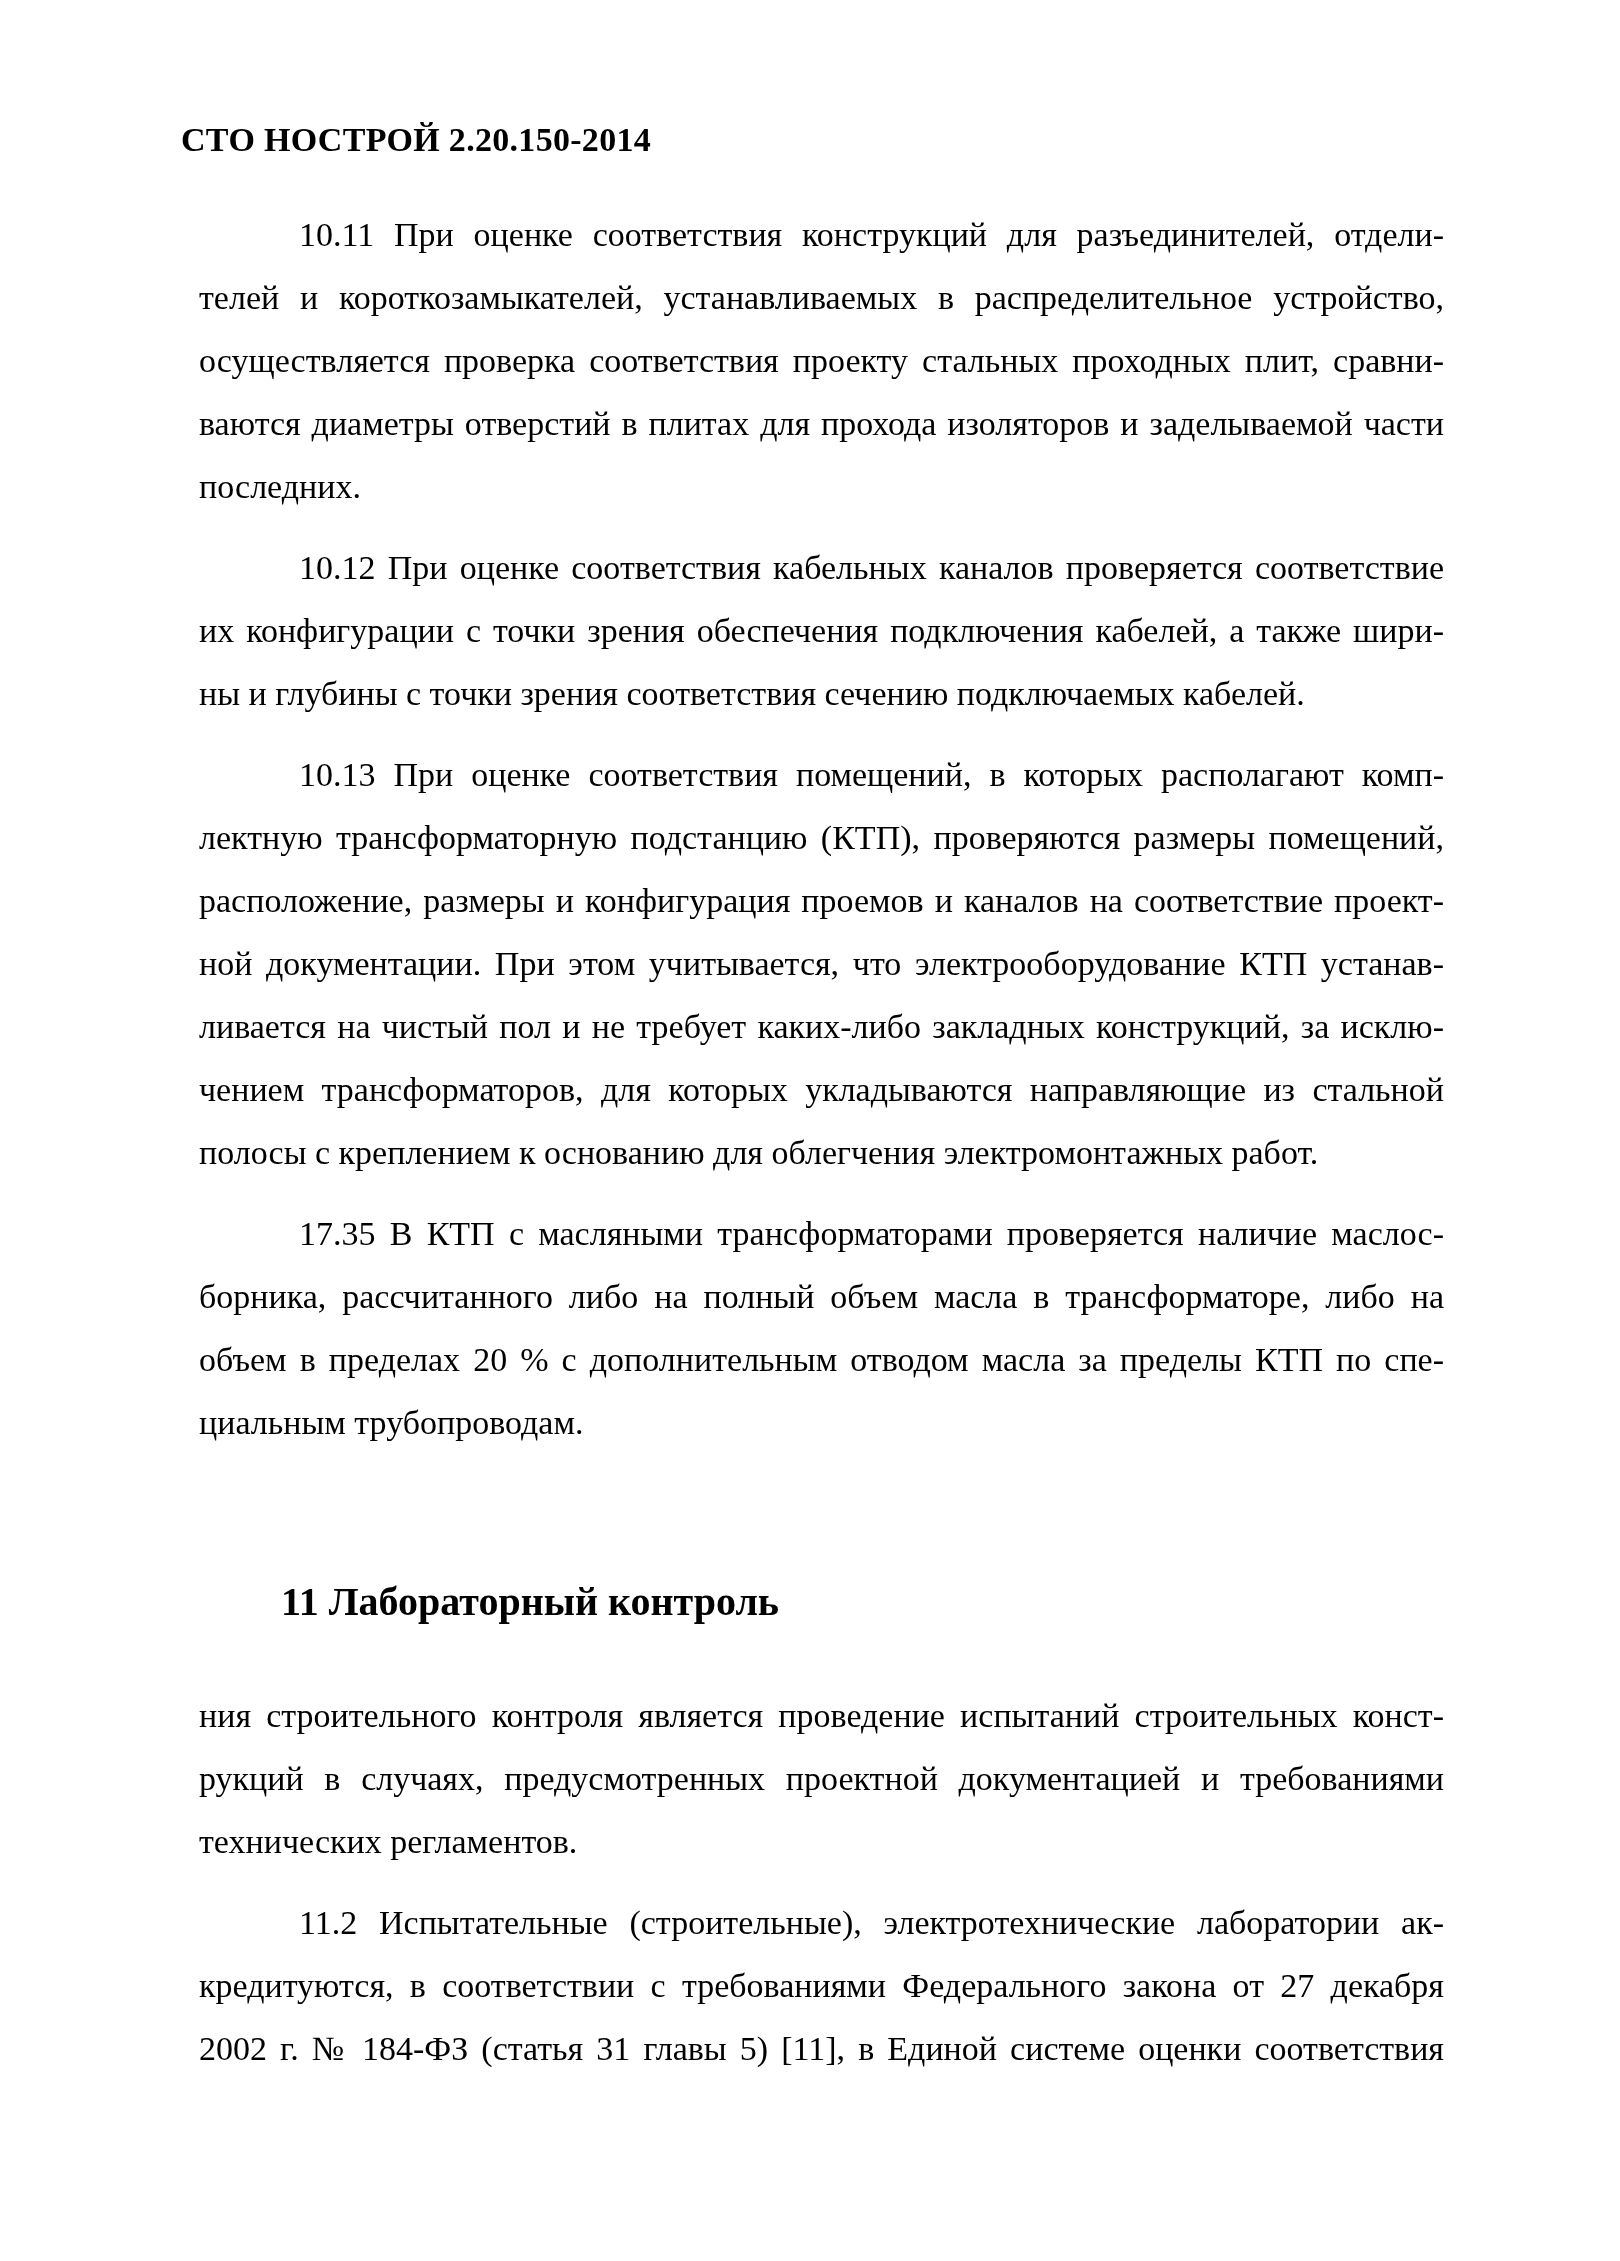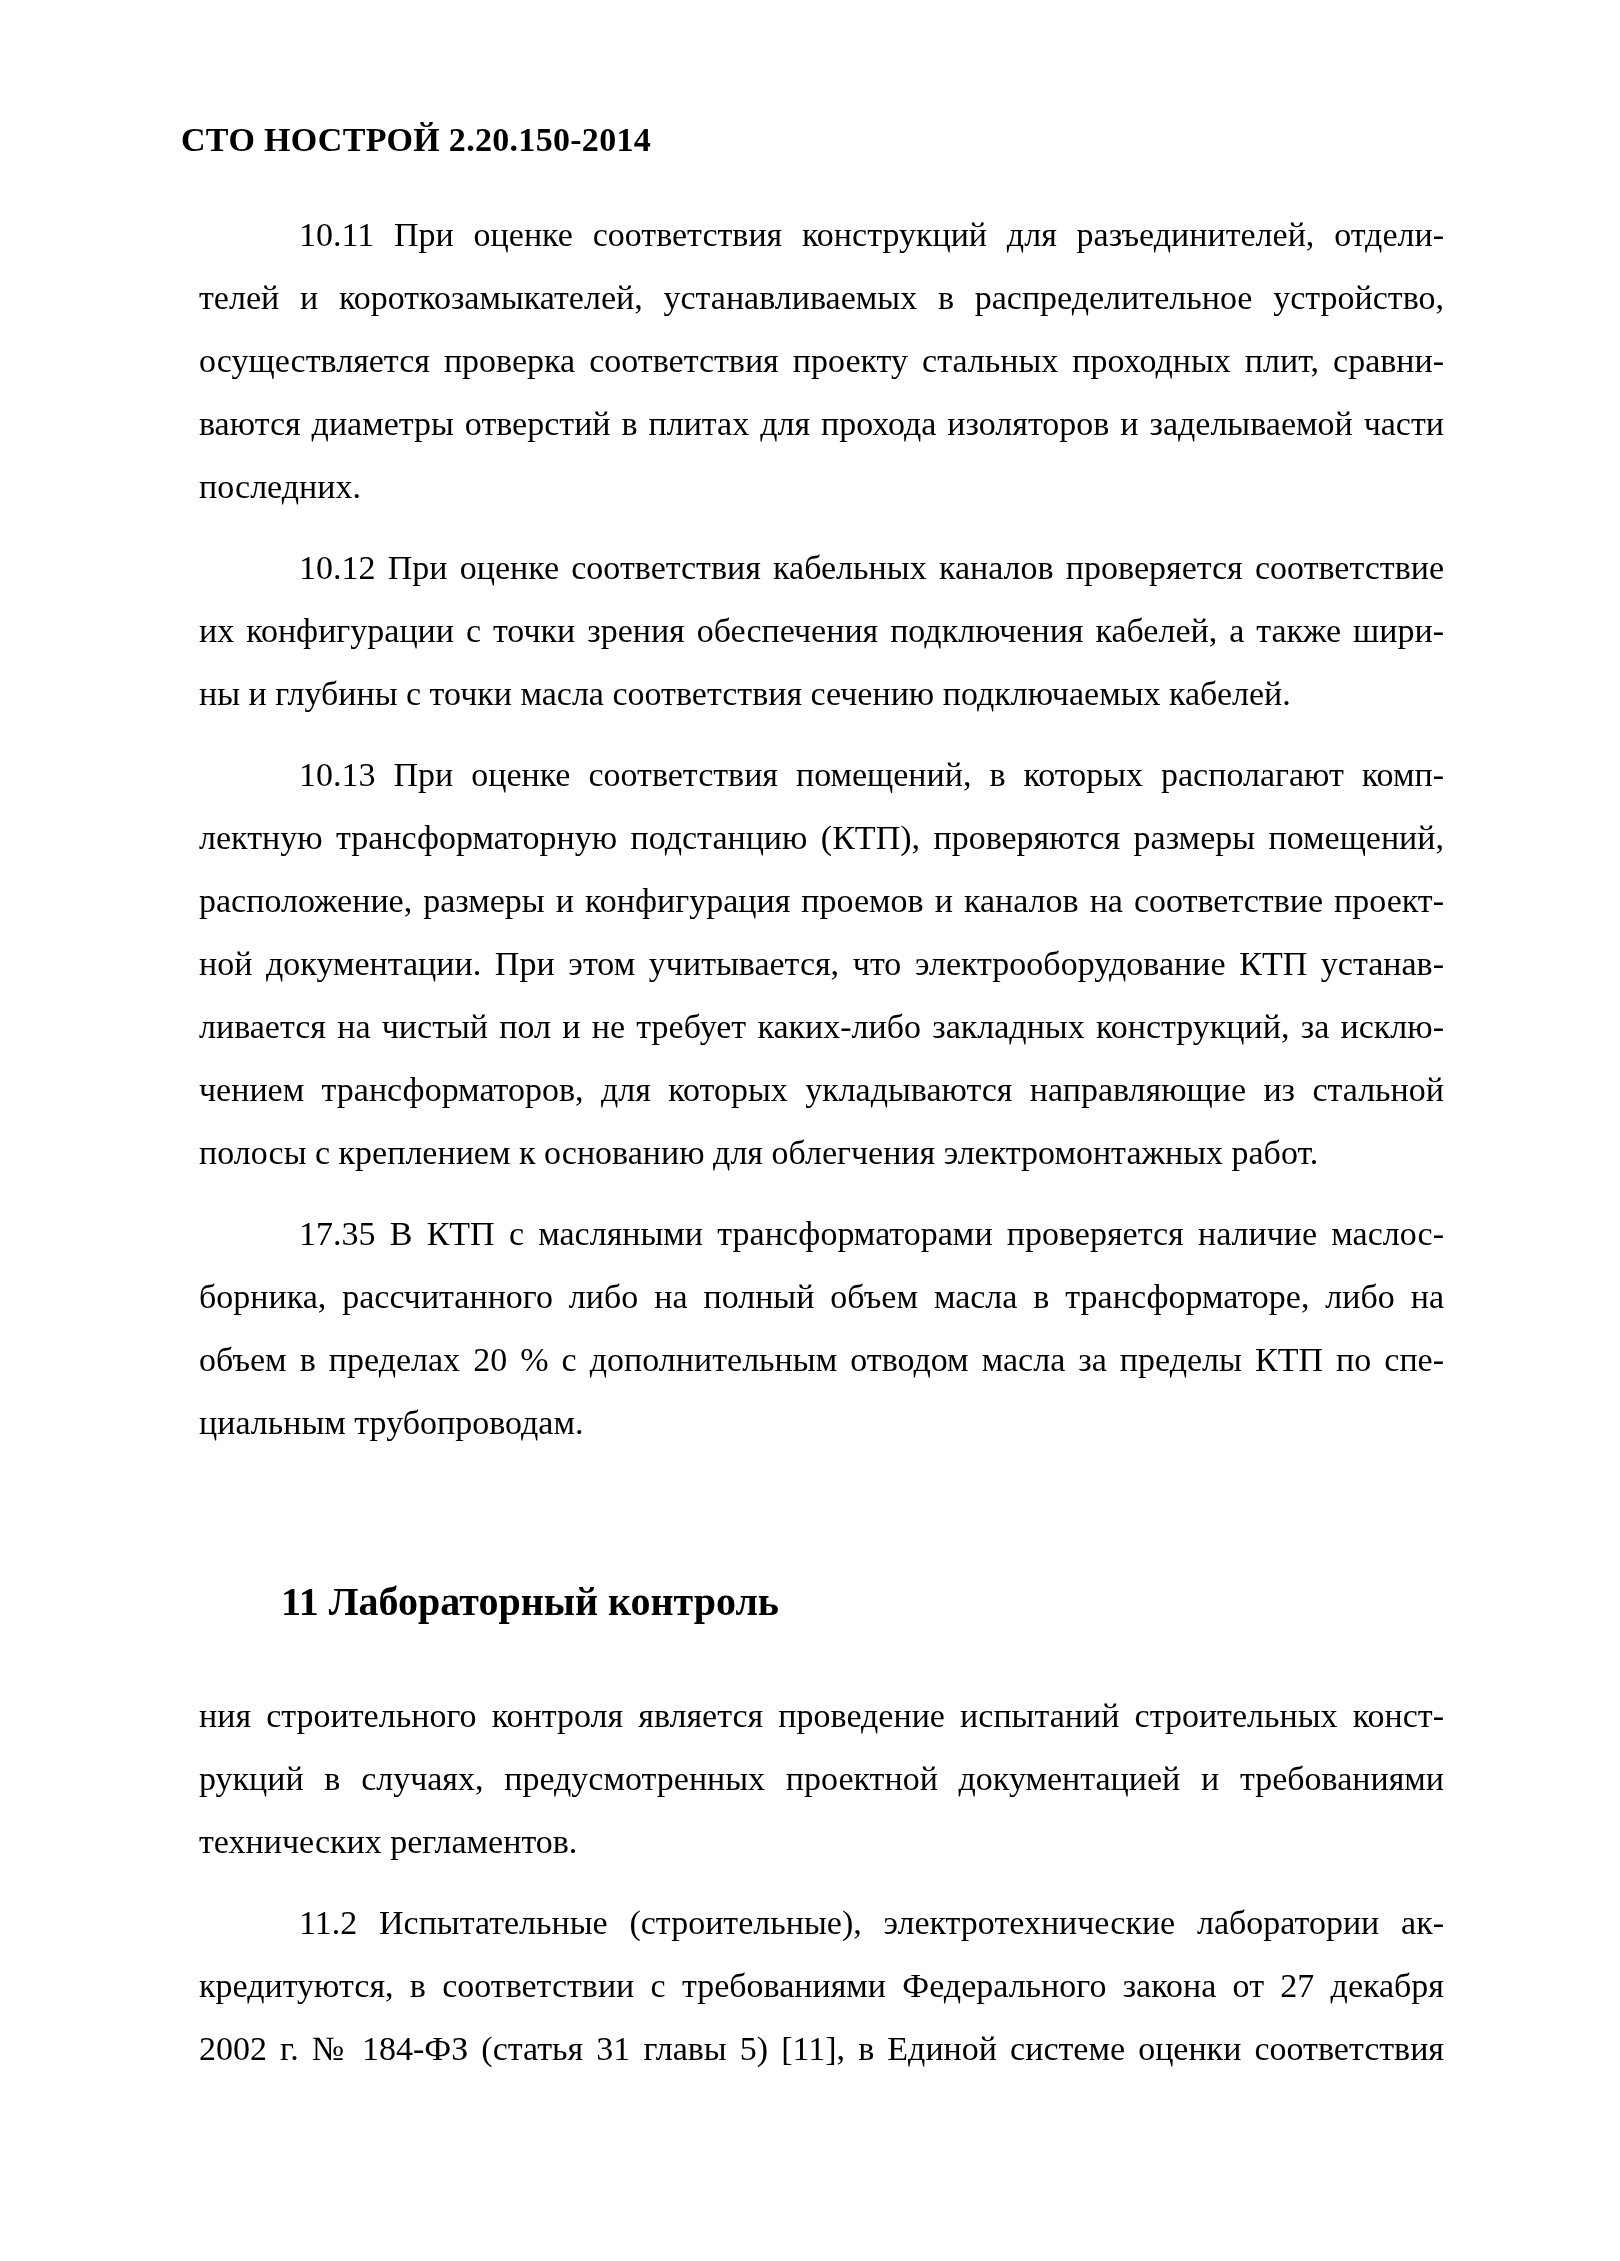--- a/index.html
+++ b/index.html
@@ -77,21 +77,21 @@
       <div class="line j indent">10.11 При оценке соответствия конструкций для разъединителей, отдели-</div>
       <div class="line j">телей и короткозамыкателей, устанавливаемых в распределительное устройство,</div>
       <div class="line j">осуществляется проверка соответствия проекту стальных проходных плит, сравни-</div>
       <div class="line j">ваются диаметры отверстий в плитах для прохода изоляторов и заделываемой части</div>
       <div class="line last">последних.</div>
     </div>
 
     <div class="para">
       <div class="line j indent">10.12 При оценке соответствия кабельных каналов проверяется соответствие</div>
       <div class="line j">их конфигурации с точки зрения обеспечения подключения кабелей, а также шири-</div>
-      <div class="line last">ны и глубины с точки масла соответствия сечению подключаемых кабелей.</div>
+      <div class="line last">ны и глубины с точки зрения соответствия сечению подключаемых кабелей.</div>
     </div>
 
     <div class="para">
       <div class="line j indent">10.13 При оценке соответствия помещений, в которых располагают комп-</div>
       <div class="line j">лектную трансформаторную подстанцию (КТП), проверяются размеры помещений,</div>
       <div class="line j">расположение, размеры и конфигурация проемов и каналов на соответствие проект-</div>
       <div class="line j">ной документации. При этом учитывается, что электрооборудование КТП устанав-</div>
       <div class="line j">ливается на чистый пол и не требует каких-либо закладных конструкций, за исклю-</div>
       <div class="line j">чением трансформаторов, для которых укладываются направляющие из стальной</div>
       <div class="line last">полосы с креплением к основанию для облегчения электромонтажных работ.</div>

